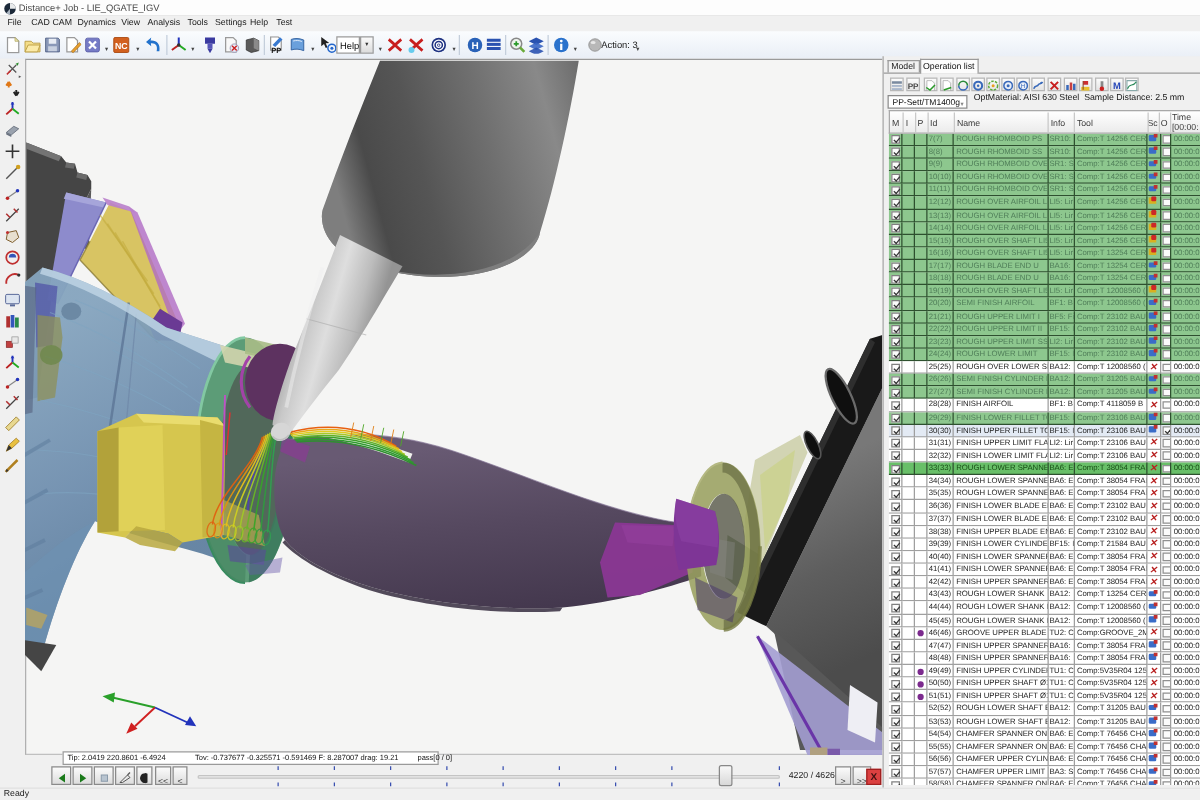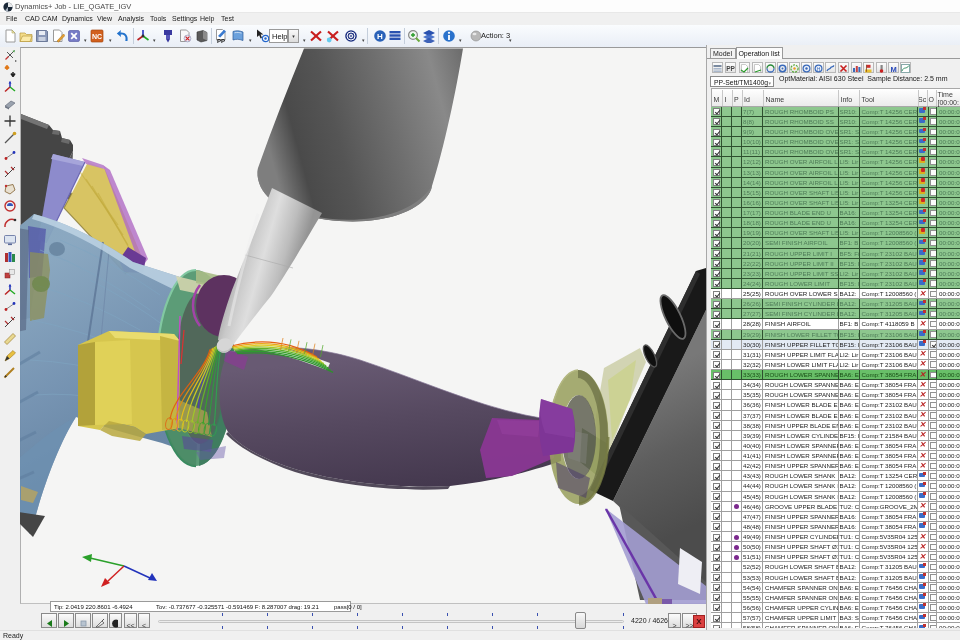--- a/index.html
+++ b/index.html
@@ -43,21 +43,21 @@
 .si2{position:absolute;left:0.5px;top:0.5px;width:8px;height:8px;color:#b82020;font-size:7.5px;font-weight:bold;line-height:8px;text-align:center}
 .si3{position:absolute;left:1px;top:1px;width:6px;height:5px;background:#d8b020}
 .si3:before{content:"";position:absolute;left:2px;top:-1px;width:4px;height:4px;background:#cc2828;border-radius:1px}
 </style></head><body>
 <div class="abs titlebar"></div>
 <svg class="abs" style="left:3px;top:2px" width="10" height="10" viewBox="0 0 10 10">
     <circle cx="5" cy="5" r="4.6" fill="#1b2838"></circle>
     <path d="M5 5 L5 0.4 A4.6 4.6 0 0 1 9.6 5 Z" fill="#fff" opacity="0.9"></path>
     <path d="M5 5 L5 9.6 A4.6 4.6 0 0 1 2 8.6 Z" fill="#aab4c0"></path>
   </svg>
-<div class="abs titletxt">Dynamics+ Job - LIE_QGATE_IGV</div>
+<div class="abs titletxt">Distance+ Job - LIE_QGATE_IGV</div>
 <div class="abs menubar">
 <span style="left:6px">File</span>
 <span style="left:25px">CAD</span>
 <span style="left:42px">CAM</span>
 <span style="left:62px">Dynamics</span>
 <span style="left:97px">View</span>
 <span style="left:118px">Analysis</span>
 <span style="left:150px">Tools</span>
 <span style="left:172px">Settings</span>
 <span style="left:200px">Help</span>

